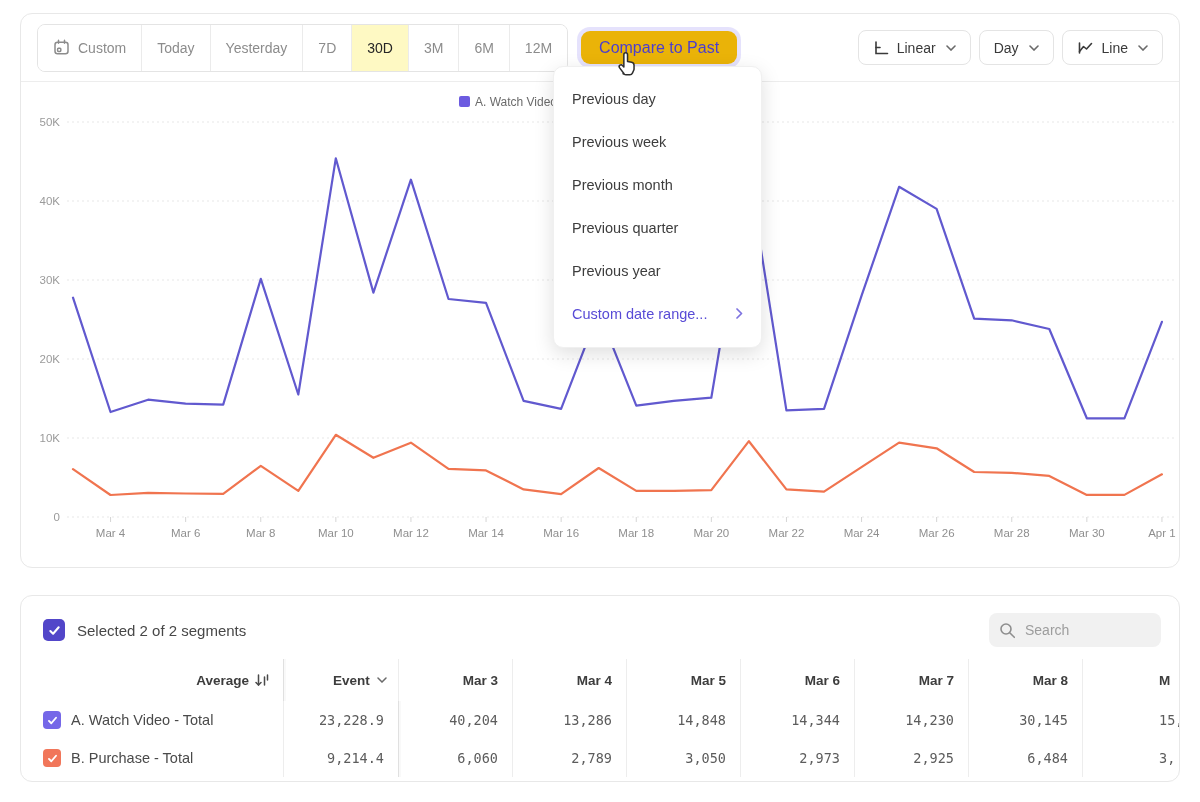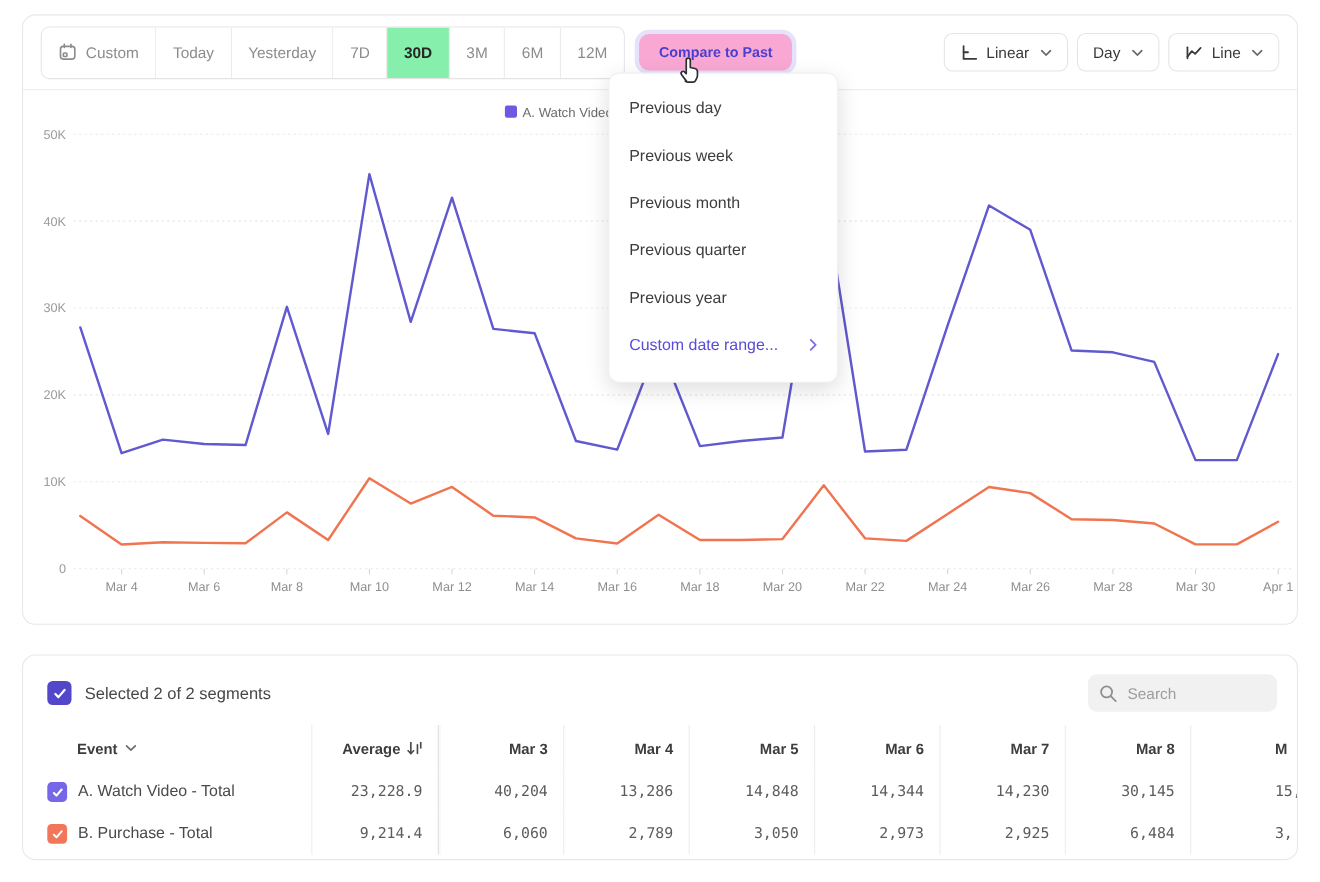--- a/index.html
+++ b/index.html
@@ -10,23 +10,23 @@
   #top-card { left:20px; top:13px; width:1160px; height:555px; }
   #bottom-card { left:20px; top:595px; width:1160px; height:187px; overflow:hidden; }
 
   
   .toolbar { height:68px; border-bottom:1px solid #ededed; display:flex; align-items:center;
     padding:0 16px; }
   .seg-group { display:inline-flex; border:1px solid #e4e4e4; border-radius:8px; overflow:hidden; height:48px; }
   .seg-btn { display:flex; align-items:center; gap:8px; padding:0 15px; background:#fff;
     border:none; border-right:1px solid #ebebeb; font-family:inherit; font-size:14px; color:#8c8c8c; cursor:pointer; white-space:nowrap; }
   .seg-btn:last-child { border-right:none; }
-  .seg-btn.selected { background:#86efac; color:#262626; font-weight:bold; }
+  .seg-btn.selected { background:#fef9c3; color:#262626; font-weight:normal; }
   .compare-btn { margin-left:13px; height:33px; padding:0 18px; border:none; border-radius:9px;
-    background:#f9a8d4; color:#4b3ecf; font-family:inherit; font-size:13px; font-weight:bold;
+    background:#eab308; color:#4b3ecf; font-family:inherit; font-size:16px; font-weight:normal;
     box-shadow:0 0 0 4px rgba(170,160,245,0.30); cursor:pointer; }
   .right-group { margin-left:auto; display:flex; gap:8px; }
   .tool-btn { display:flex; align-items:center; gap:8px; height:35px; padding:0 14px;
     background:#fff; border:1px solid #e4e4e4; border-radius:8px; font-family:inherit;
     font-size:14px; color:#3a3a3a; font-weight:normal; cursor:pointer; }
   .tool-btn svg.chev { margin-left:2px; }
 
   
   #chart-region { position:absolute; left:0; top:69px; width:1158px; height:485px; }
   #chart-svg { position:absolute; left:0; top:0; }
@@ -225,33 +225,33 @@
     <div class="search-box">
       <svg width="17" height="17" viewBox="0 0 17 17" fill="none" stroke="#8e8e8e" stroke-width="1.6" stroke-linecap="round">
         <circle cx="7" cy="7" r="5"></circle>
           <path d="M11 11 L15.3 15.3"></path>
       </svg>
       <input type="text" placeholder="Search" style="">
     </div>
   </div>
   <div id="seg-table">
       <div class="trow head">
-        <div class="cell event-h sep">
-          <span class="th">Event</span>
-          <svg width="10" height="6" viewBox="0 0 10 6" fill="none" stroke="#6a6a6a" stroke-width="1.5" stroke-linecap="round">
-            <path d="M1 1 L5 5 L9 1"></path>
-          </svg>
-        </div>
         <div class="cell right sep-strong">
           <span class="th">Average</span>
           <svg style="margin-left:6px" width="14" height="13" viewBox="0 0 14 13" fill="none" stroke="#4a4a4a" stroke-width="1.5" stroke-linecap="round">
             <path d="M3.5 1 V11"></path>
             <path d="M1 8.5 L3.5 11 L6 8.5"></path>
             <path d="M9.5 3 V11"></path>
             <path d="M12.5 1 V6"></path>
+          </svg>
+        </div>
+        <div class="cell event-h sep">
+          <span class="th">Event</span>
+          <svg width="10" height="6" viewBox="0 0 10 6" fill="none" stroke="#6a6a6a" stroke-width="1.5" stroke-linecap="round">
+            <path d="M1 1 L5 5 L9 1"></path>
           </svg>
         </div>
         <div class="cell right sep">
           <span class="th">Mar 3</span>
         </div>
         <div class="cell right sep">
           <span class="th">Mar 4</span>
         </div>
         <div class="cell right sep">
           <span class="th">Mar 5</span>

